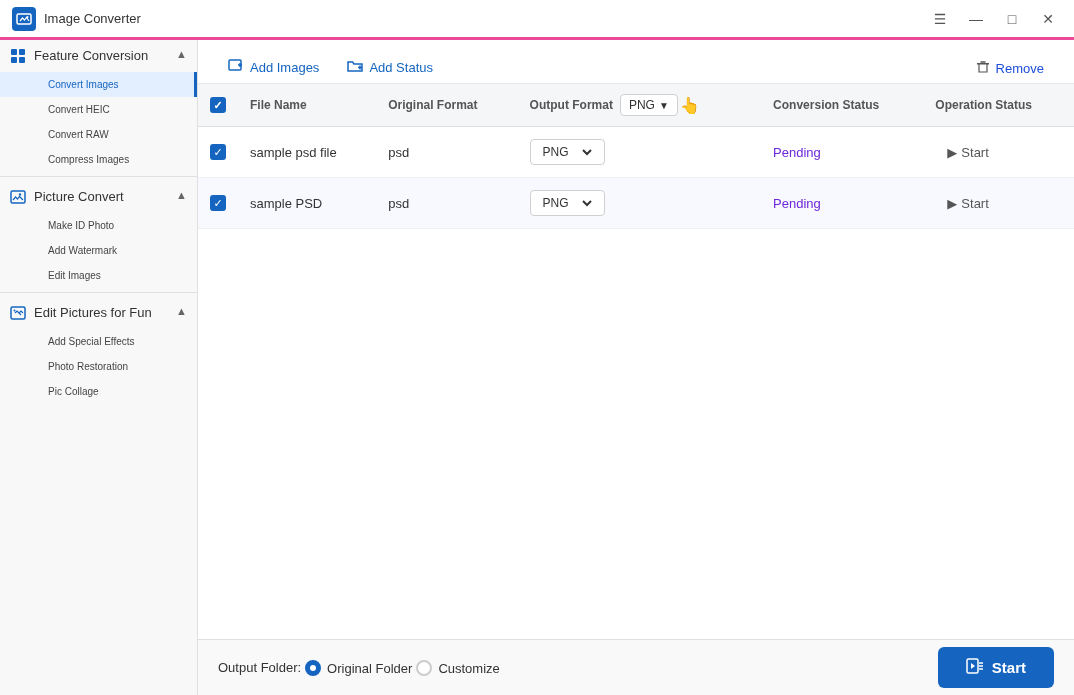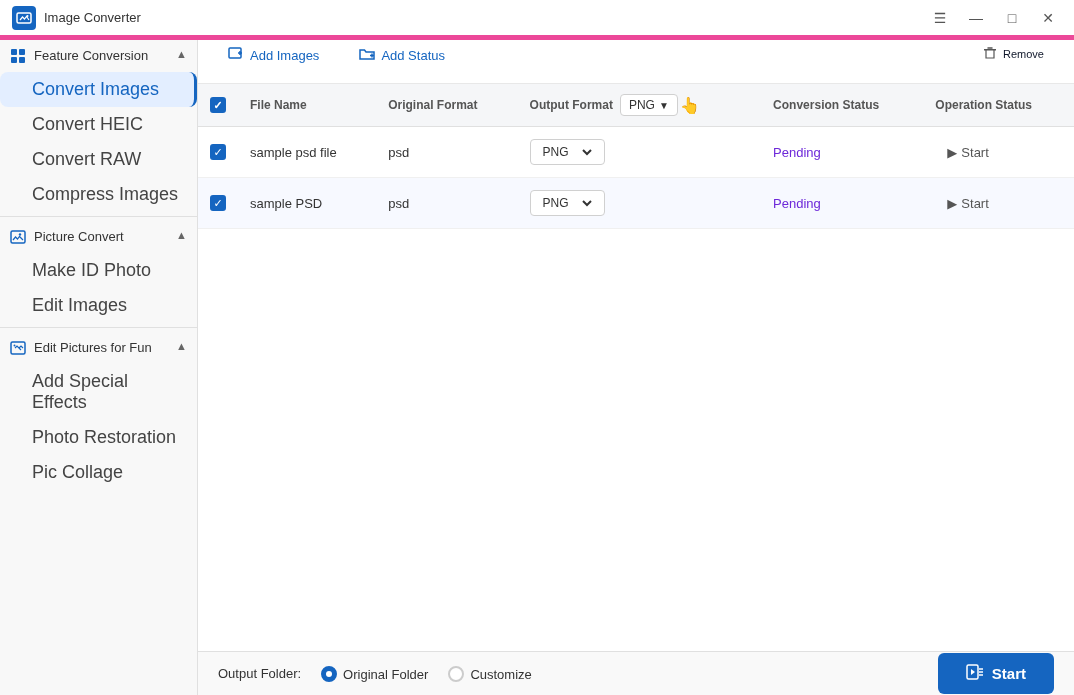--- a/index.html
+++ b/index.html
@@ -5,21 +5,21 @@
     * { box-sizing: border-box; margin: 0; padding: 0; }
     body { font-family: -apple-system, BlinkMacSystemFont, 'Segoe UI', sans-serif; font-size: 13px; background: #f0f0f0; width: 1074px; height: 695px; overflow: hidden; }
 
     
     .titlebar {
       height: 40px;
       background: #ffffff;
       display: flex;
       align-items: center;
       padding: 0 12px;
-      border-bottom: 5px solid #ec4899;
+      border-bottom: 3px solid #ec4899;
       user-select: none;
     }
     .titlebar-icon {
       width: 24px; height: 24px; margin-right: 8px;
       background: #1565c0;
       border-radius: 4px;
       display: flex; align-items: center; justify-content: center;
       color: white; font-size: 12px;
     }
     .titlebar-title { font-size: 13px; color: #333; flex: 1; }
@@ -53,23 +53,23 @@
       user-select: none;
     }
     .sidebar-group-header .group-icon {
       width: 18px; height: 18px; margin-right: 6px;
       color: #1565c0;
     }
     .sidebar-group-header .chevron {
       margin-left: auto; font-size: 11px; color: #666;
     }
     .sidebar-item {
-      padding: 7px 10px 7px 32px;
-      font-size: 18px; color: #444; cursor: pointer;
-      border-radius: 8px;
+      padding: 7px 10px 7px 48px;
+      font-size: 10px; color: #444; cursor: pointer;
+      border-radius: 0;
     }
     .sidebar-item.active {
       background: #e3eeff;
       color: #1565c0;
       font-weight: 500;
       border-right: 3px solid #1565c0;
     }
     .sidebar-divider { height: 1px; background: #e0e0e0; margin: 4px 0; }
 
     
@@ -77,36 +77,35 @@
       flex: 1;
       display: flex;
       flex-direction: column;
       background: #ffffff;
     }
 
     
     .toolbar {
       height: 44px;
       display: flex;
-      align-items: flex-start;
+      align-items: flex-end;
       padding: 0 16px;
       border-bottom: 1px solid #e8e8e8;
-      gap: 12px;
     }
     .toolbar-btn {
       display: flex; align-items: center; gap: 6px;
       padding: 6px 14px; border: none; background: transparent;
       color: #1565c0; font-size: 13px; cursor: pointer; border-radius: 4px;
     }
     .toolbar-btn .btn-icon { font-size: 15px; }
     .toolbar-remove {
       margin-left: auto;
       display: flex; align-items: center; gap: 6px;
       padding: 6px 14px; border: none; background: transparent;
-      color: #0f172a; font-size: 11px; cursor: pointer; border-radius: 4px;
+      color: #1d4ed8; font-size: 13px; cursor: pointer; border-radius: 4px;
     }
 
     
     .table-container {
       flex: 1;
       overflow-y: auto;
     }
     table {
       width: 100%;
       border-collapse: collapse;
@@ -167,27 +166,27 @@
       padding: 4px 12px;
       border: none; background: transparent;
       color: #555; font-size: 13px; cursor: pointer;
     }
 
     
     .status-pending { color: #6d28d9; font-size: 13px; }
 
     
     .bottom-bar {
-      height: 44px;
+      height: 56px;
       border-top: 1px solid #e0e0e0;
       background: #f9f9f9;
       display: flex;
       align-items: center;
       padding: 0 20px;
-      gap: 20px;
+      gap: 4px;
     }
     .output-folder-label { font-size: 13px; color: #333; font-weight: 500; }
     .radio-option {
       display: flex; align-items: flex-end; gap: 6px;
       font-size: 13px; color: #333; cursor: pointer;
     }
     .radio-filled {
       width: 16px; height: 16px; border-radius: 50%;
       border: 2px solid #1565c0;
       background: #1565c0;
@@ -292,20 +291,23 @@
             <circle cx="10" cy="5.5" r="1.2" fill="#1565c0"></circle>
           </svg>
         </span>
         <span>Picture Convert</span>
         <span class="chevron">▲</span>
       </div>
       <div class="sidebar-item">
         <span>Make ID Photo</span>
       </div>
       <div class="sidebar-item">
+        <span>Add Watermark</span>
+      </div>
+      <div class="sidebar-item">
         <span>Edit Images</span>
       </div>
     </div>
 
     <div class="sidebar-divider"></div>
 
     <div class="sidebar-section">
       <div class="sidebar-group-header">
         <span class="group-icon">
           <svg width="16" height="16" viewBox="0 0 16 16" fill="none">

